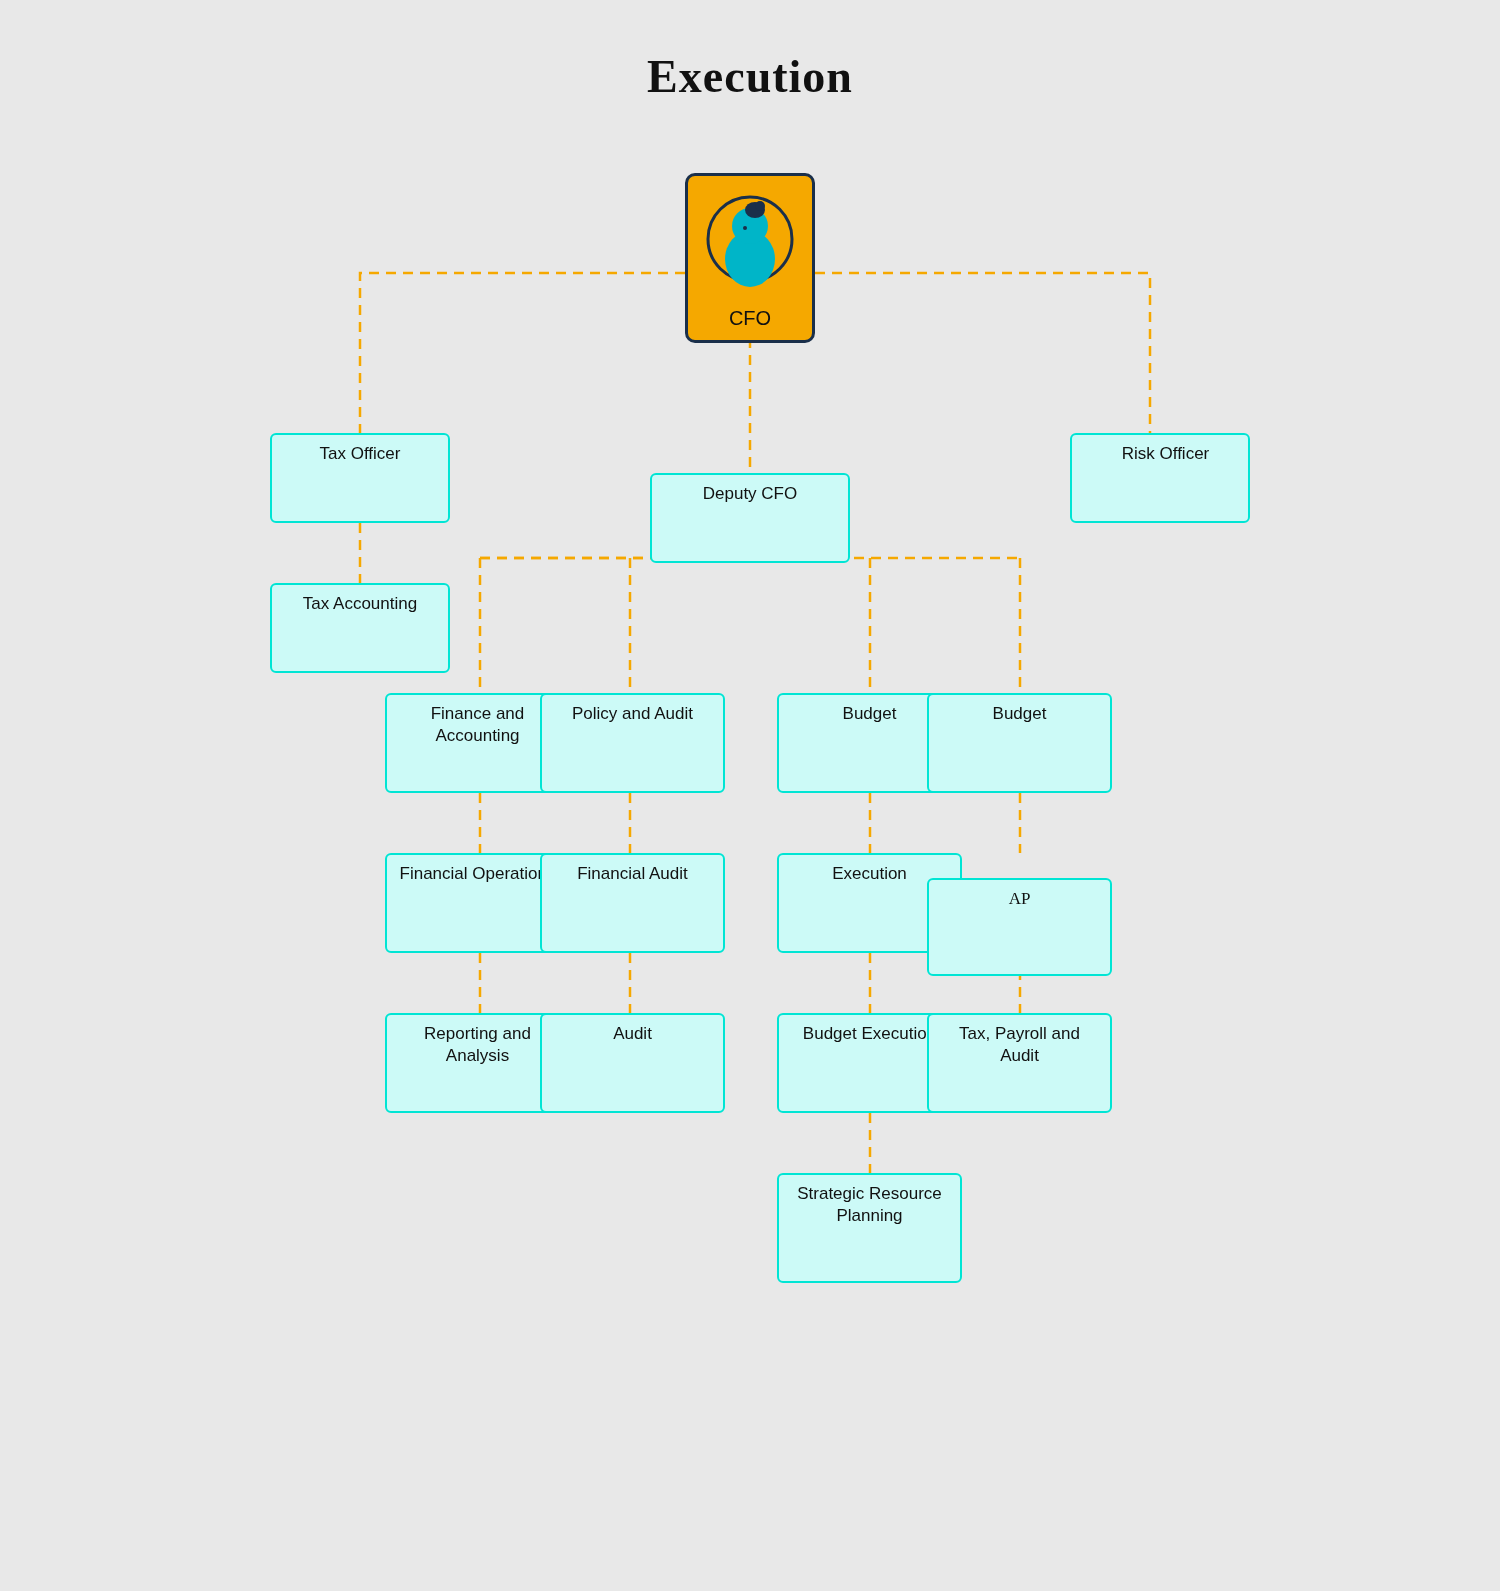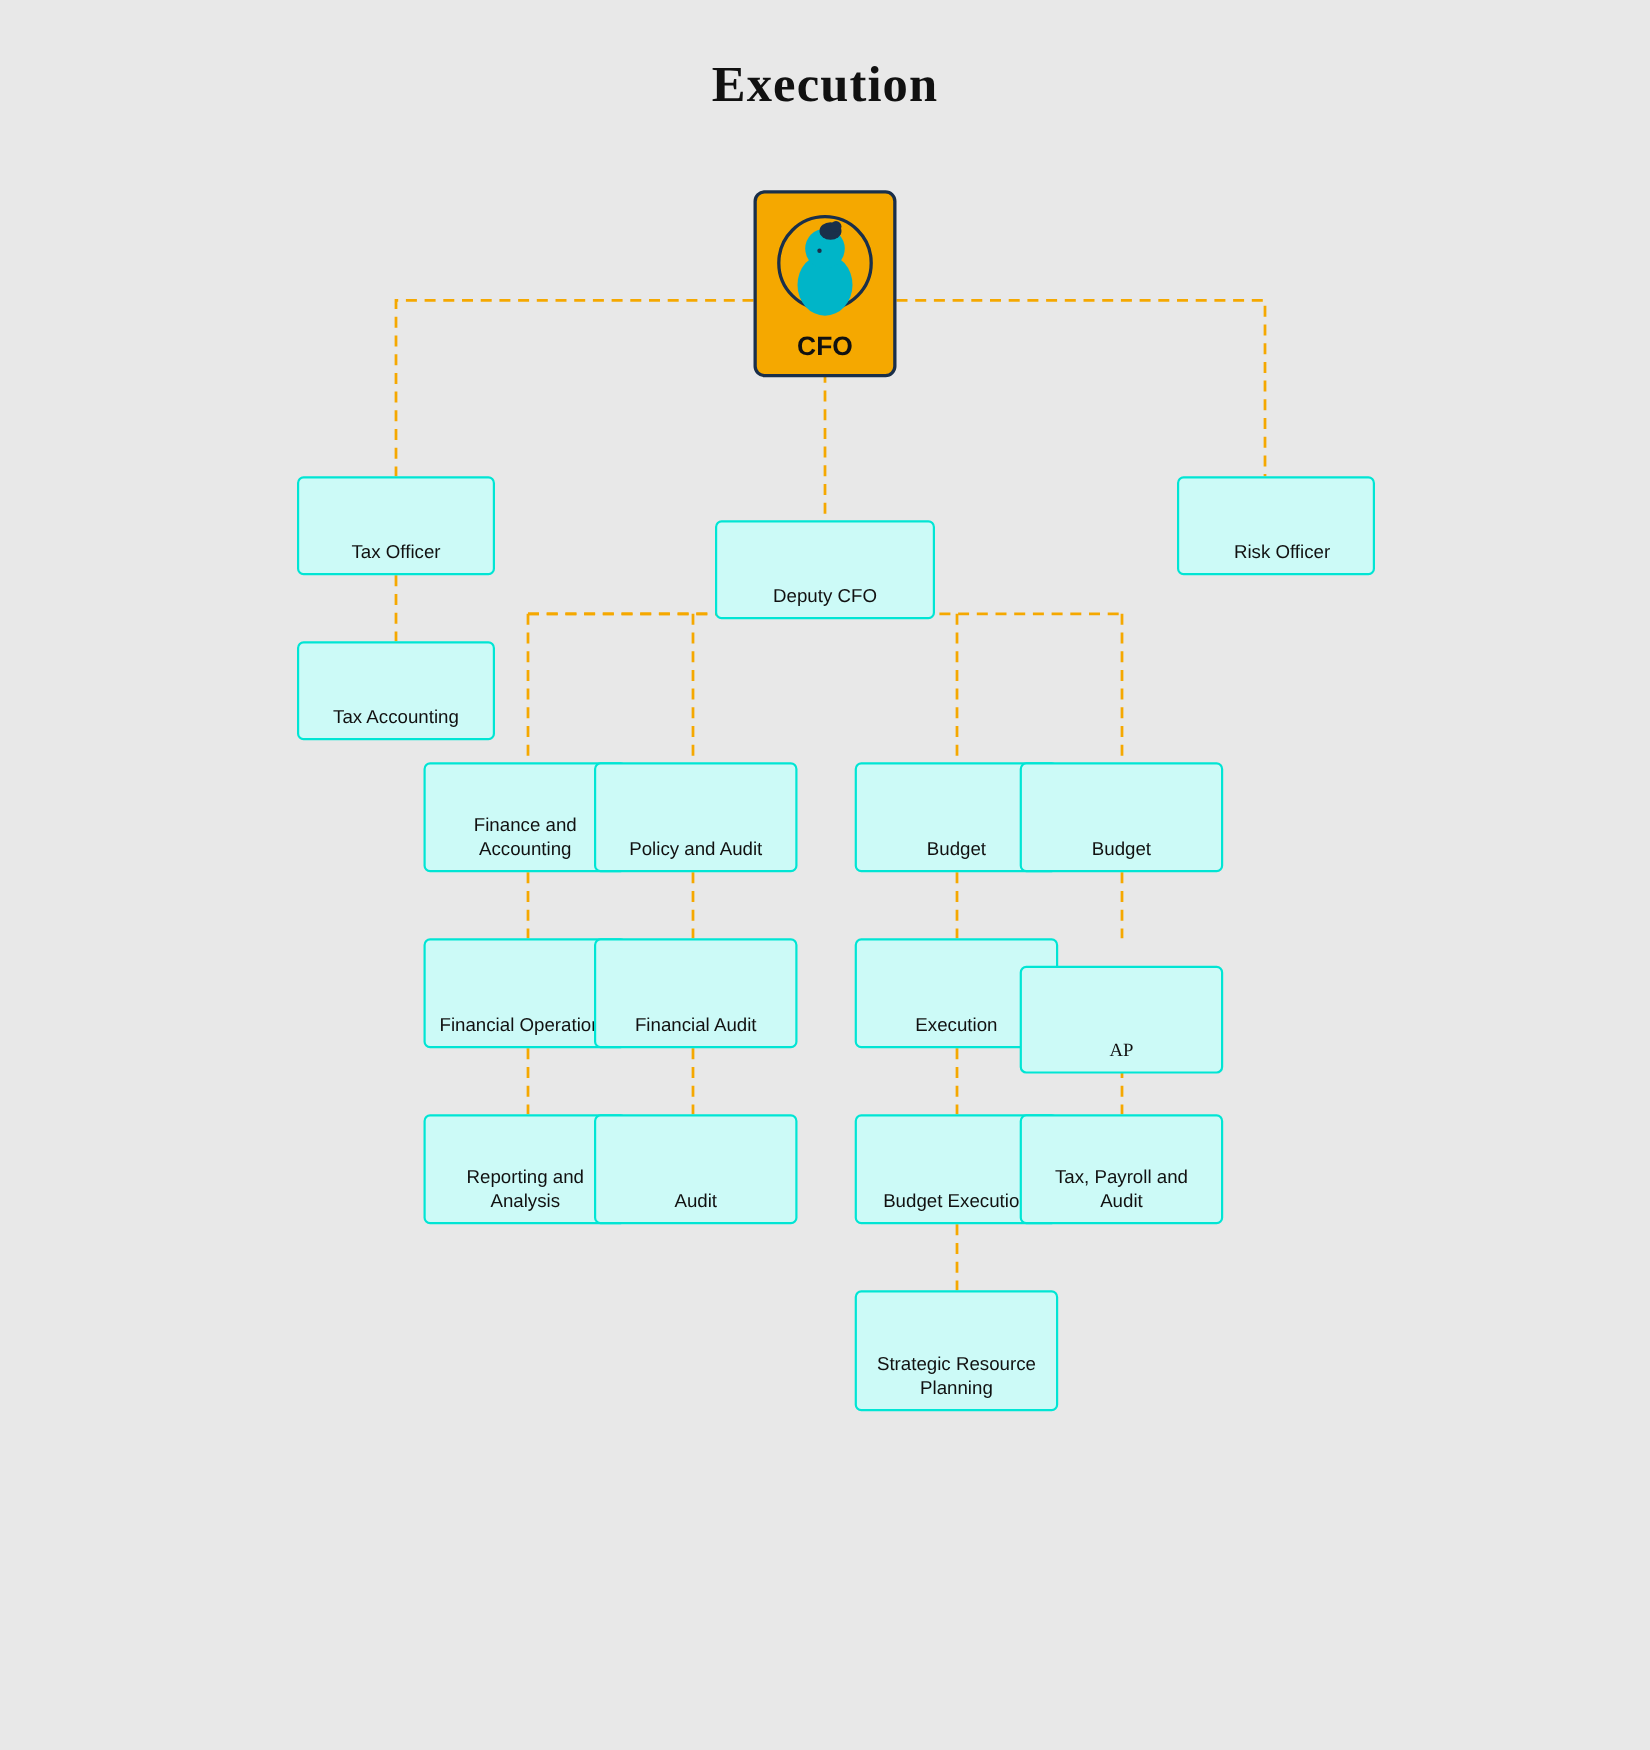--- a/index.html
+++ b/index.html
@@ -41,21 +41,21 @@
       min-height: 1450px;
     }
 
     
     .node {
       position: absolute;
       border: 2.5px solid #00e5d4;
       background: #ccfaf7;
       border-radius: 6px;
       display: flex;
-      align-items: flex-end;
+      align-items: flex-start;
       justify-content: center;
       text-align: center;
       font-size: 17px;
       font-weight: 500;
       color: #111;
       line-height: 1.3;
       padding: 8px 10px;
     }
 
     .node-cfo {
@@ -66,22 +66,22 @@
       width: 130px;
       height: 160px;
       display: flex;
       flex-direction: column;
       align-items: center;
       justify-content: flex-end;
       padding-bottom: 12px;
     }
 
     .cfo-label {
-      font-size: 24px;
-      font-weight: 700;
+      font-size: 20px;
+      font-weight: 400;
       color: #111;
       margin-top: 8px;
     }
 
     
     .connector-svg {
       position: absolute;
       top: 0; left: 0;
       width: 100%;
       height: 100%;

